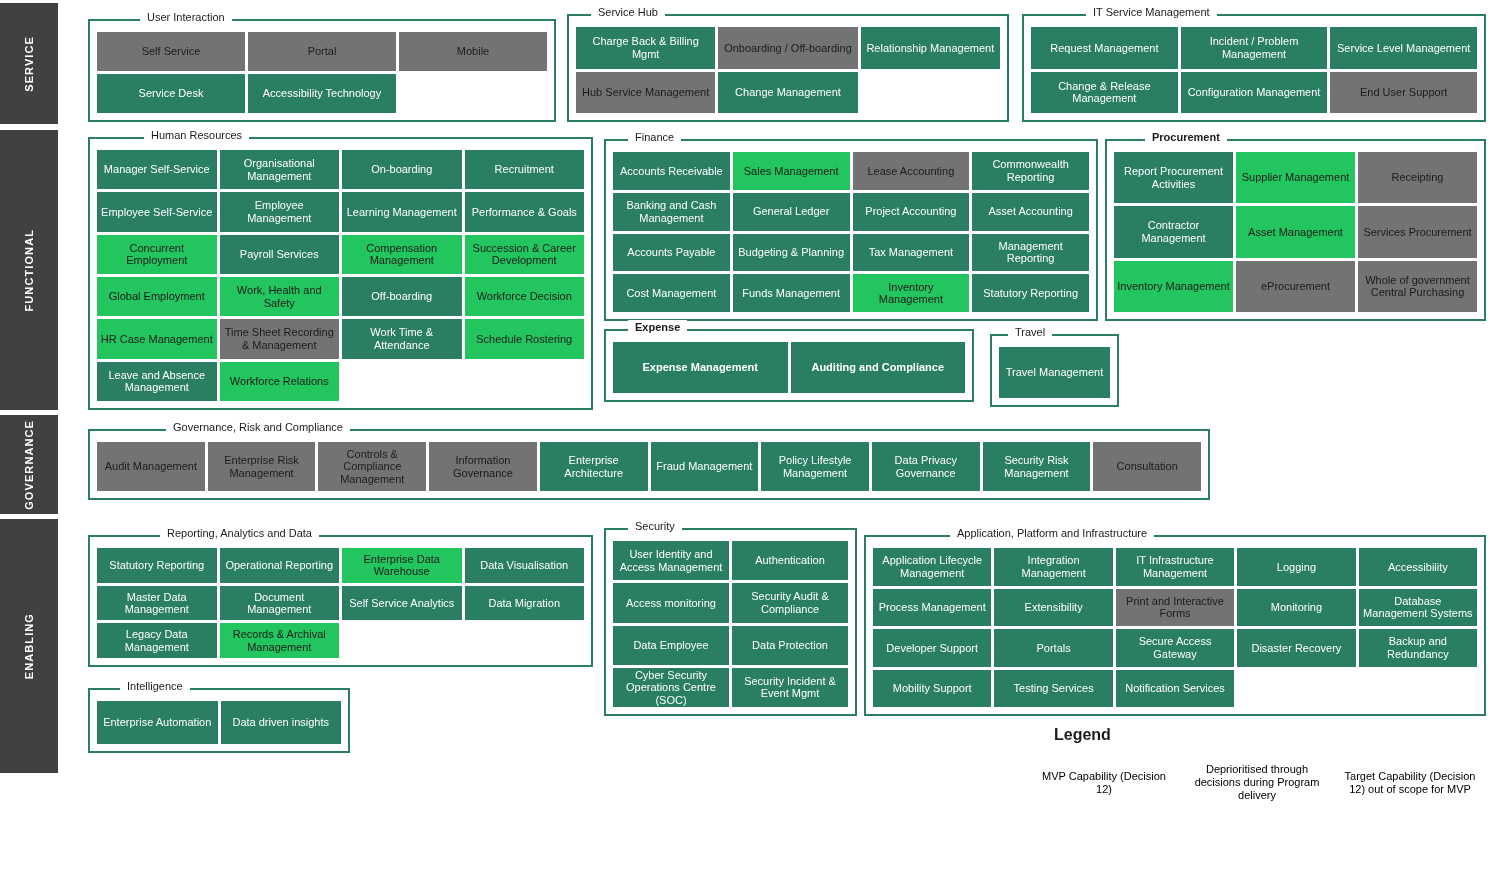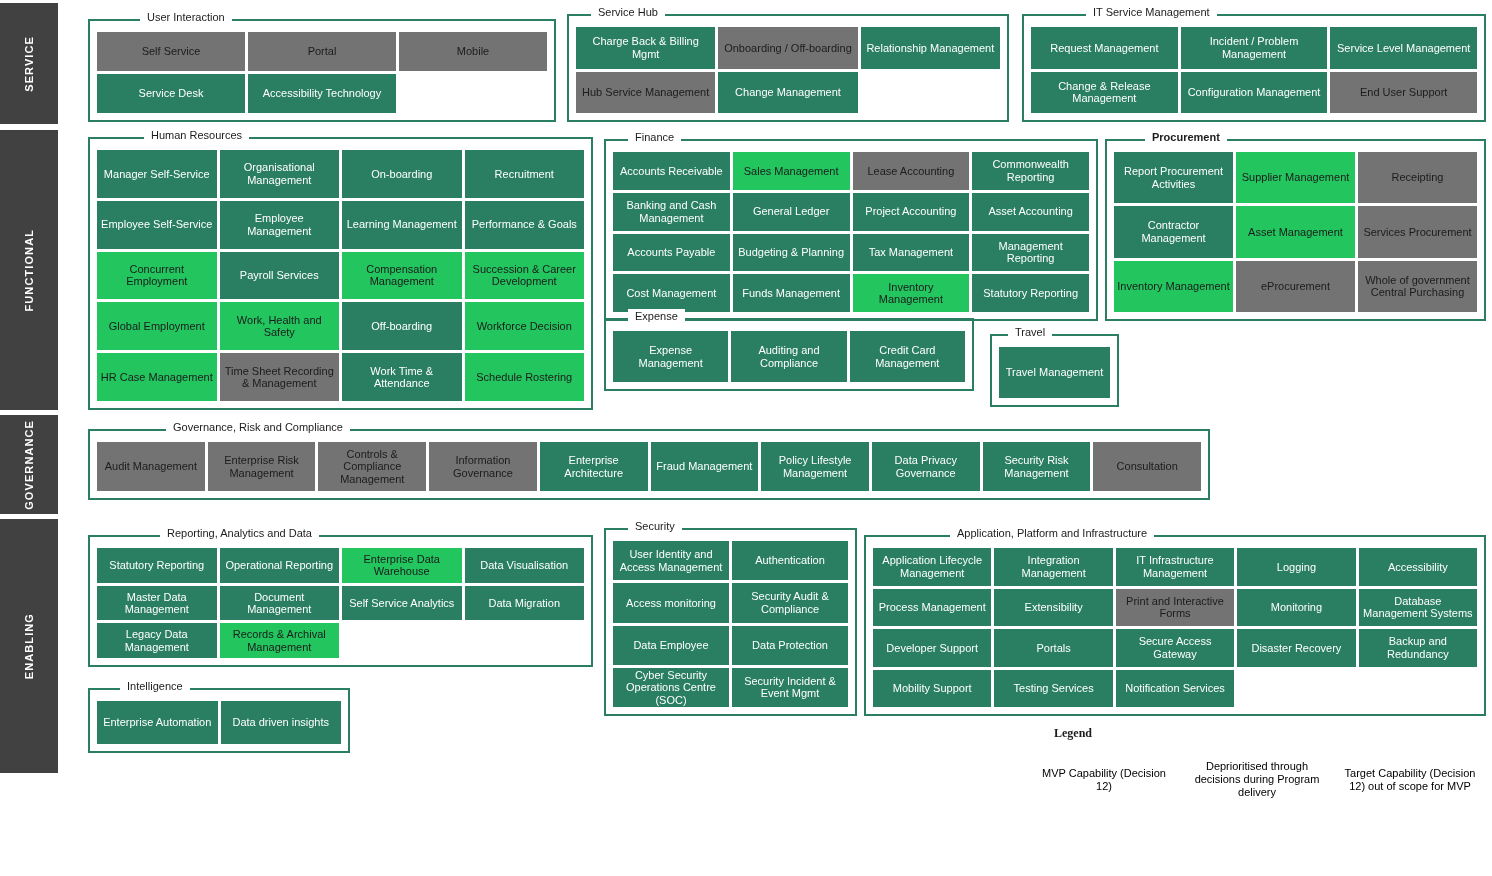--- a/index.html
+++ b/index.html
@@ -58,22 +58,22 @@
     overflow: hidden;
   }
   .tile.empty { background: transparent; }
   .tile.green  { background: #2a7f62; color: #ffffff; }
   .tile.salmon { background: #737373; color: #1c1c1c; }
   .tile.yellow { background: #22c55e; color: #1c1c1c; text-align: center; }
 
   
   #legend { position: absolute; left: 1032px; top: 726px; width: 450px; }
   #legend .legend-title {
-    font-size: 12px; font-weight: bold; color: #1c1c1c;
-    margin-left: 22px; margin-bottom: 10px; font-family: Liberation Serif, serif;
+    font-size: 16px; font-weight: bold; color: #1c1c1c;
+    margin-left: 22px; margin-bottom: 10px;
   }
   #legend .legend-row { display: flex; gap: 9px; }
   #legend .legend-item {
     width: 148px; height: 57px;
     display: flex; align-items: center; justify-content: center;
     text-align: center; font-size: 11px; line-height: 13px;
     padding: 3px 6px;
   }
 </style>
 </head>
@@ -172,20 +172,26 @@
         <div class="tile yellow">Work, Health and Safety</div>
         <div class="tile green">Off-boarding</div>
         <div class="tile yellow">Workforce Decision</div>
       </div>
       <div class="row">
         <div class="tile yellow">HR Case Management</div>
         <div class="tile salmon">Time Sheet Recording &amp; Management</div>
         <div class="tile green">Work Time &amp; Attendance</div>
         <div class="tile yellow">Schedule Rostering</div>
       </div>
+      <div class="row">
+        <div class="tile green">Leave and Absence Management</div>
+        <div class="tile yellow">Workforce Relations</div>
+        <div class="tile empty"></div>
+        <div class="tile empty"></div>
+      </div>
     </div>
   </div>
 
   <div class="panel" style="left:604px; top:130px; width:494px; height:191px;">
     <div class="panel-box"></div>
     <div class="panel-title" style="left:24px;">Finance</div>
     <div class="panel-inner">
       <div class="row">
         <div class="tile green">Accounts Receivable</div>
         <div class="tile yellow">Sales Management</div>
@@ -206,28 +212,27 @@
       </div>
       <div class="row">
         <div class="tile green">Cost Management</div>
         <div class="tile green">Funds Management</div>
         <div class="tile yellow">Inventory Management</div>
         <div class="tile green">Statutory Reporting</div>
       </div>
     </div>
   </div>
 
-  <div class="panel" style="left:604px; top:309px; width:370px; height:82px;">
+  <div class="panel" style="left:604px; top:320px; width:370px; height:82px;font-weight:bold;">
     <div class="panel-box"></div>
     <div class="panel-title" style="left:24px;">Expense</div>
     <div class="panel-inner">
       <div class="row">
         <div class="tile green">Expense Management</div>
         <div class="tile green">Auditing and Compliance</div>
-        <div class="tile green">Credit Card Management</div>
       </div>
     </div>
   </div>
 
   <div class="panel" style="left:990px; top:325px; width:129px; height:82px;">
     <div class="panel-box"></div>
     <div class="panel-title" style="left:18px;">Travel</div>
     <div class="panel-inner">
       <div class="row">
         <div class="tile green">Travel Management</div>

